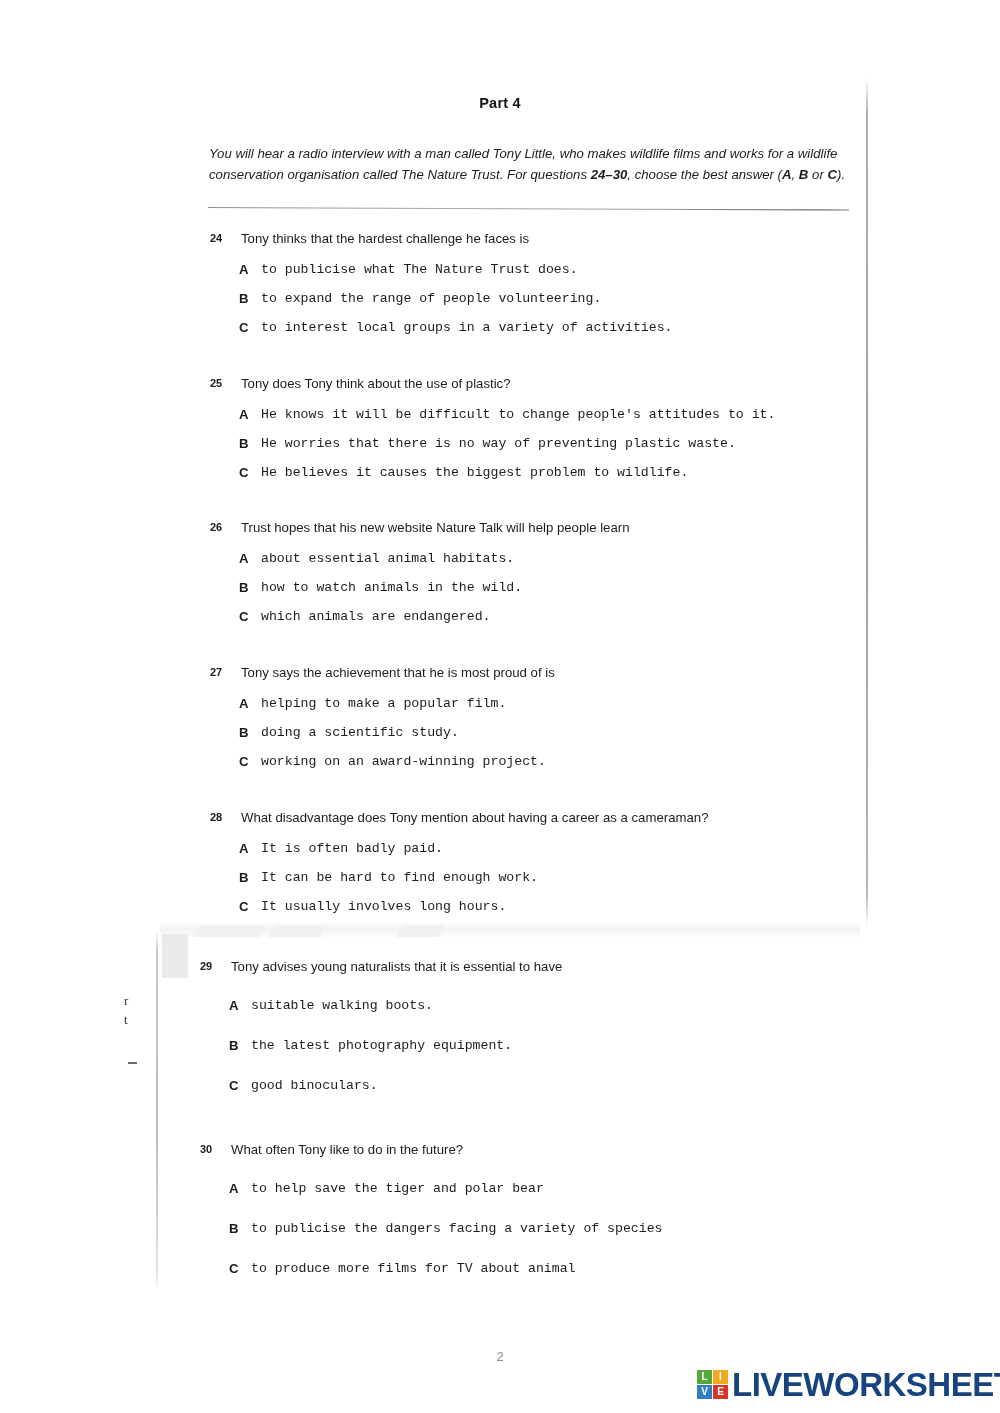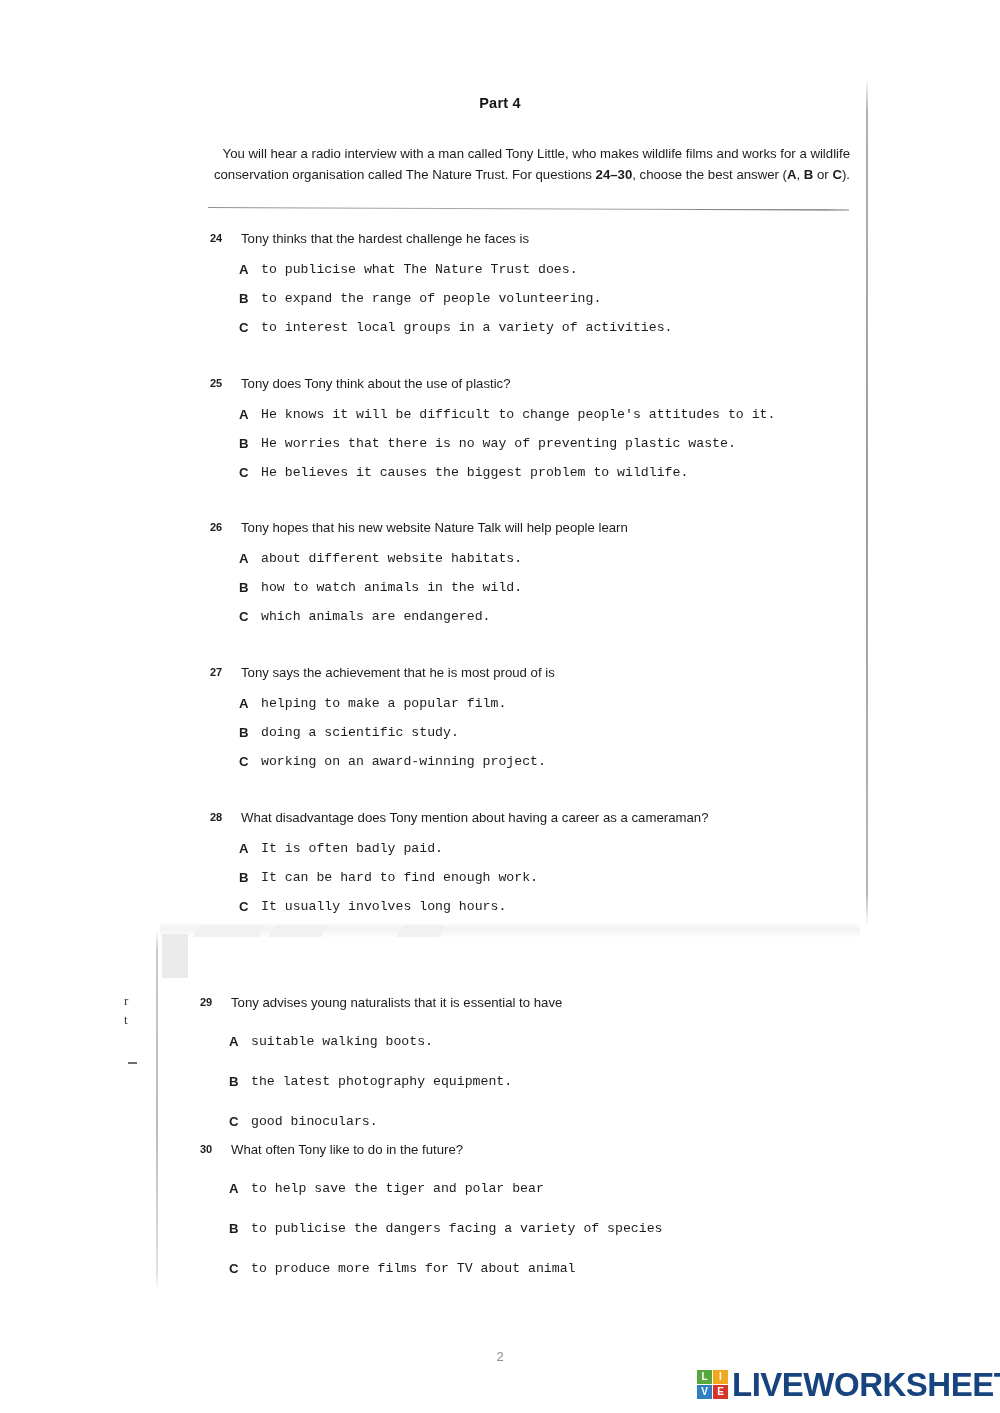--- a/index.html
+++ b/index.html
@@ -112,21 +112,22 @@
   }
 
   .intro {
     position: absolute;
     left: 209px;
     top: 130px;
     width: 641px;
     font-size: 13.2px;
     line-height: 21px;
     color: #1c1c1c;
-    text-align: right;
+    text-align: left;
+    font-style: italic;
   }
   .intro b { font-weight: bold; }
 
   .rule {
     position: absolute;
     left: 208px;
     top: 207px;
     width: 641px;
     height: 1px;
     background: linear-gradient(to right,
@@ -284,25 +285,25 @@
     </div>
     <div class="opt">
       <span class="opt-letter">C</span>
       <span class="opt-text">He believes it causes the biggest problem to wildlife.</span>
     </div>
   </div>
 
   <div class="q-block sec-upper" style="left:210px; top:519px; width:620px;">
     <div class="q-head">
       <span class="q-num">26</span>
-      <span class="q-text">Tony hopes that his new website Nature Talk will help people learn</span>
-    </div>
-    <div class="opt">
-      <span class="opt-letter">A</span>
-      <span class="opt-text">about different website habitats.</span>
+      <span class="q-text">Trust hopes that his new website Nature Talk will help people learn</span>
+    </div>
+    <div class="opt">
+      <span class="opt-letter">A</span>
+      <span class="opt-text">about essential animal habitats.</span>
     </div>
     <div class="opt">
       <span class="opt-letter">B</span>
       <span class="opt-text">how to watch animals in the wild.</span>
     </div>
     <div class="opt">
       <span class="opt-letter">C</span>
       <span class="opt-text">which animals are endangered.</span>
     </div>
   </div>
@@ -338,21 +339,21 @@
     <div class="opt">
       <span class="opt-letter">B</span>
       <span class="opt-text">It can be hard to find enough work.</span>
     </div>
     <div class="opt">
       <span class="opt-letter">C</span>
       <span class="opt-text">It usually involves long hours.</span>
     </div>
   </div>
 
-  <div class="q-block sec-lower" style="left:200px; top:958px; width:620px;margin-top:36px;">
+  <div class="q-block sec-lower" style="left:200px; top:958px; width:620px;">
     <div class="q-head">
       <span class="q-num">29</span>
       <span class="q-text">Tony advises young naturalists that it is essential to have</span>
     </div>
     <div class="opt">
       <span class="opt-letter">A</span>
       <span class="opt-text">suitable walking boots.</span>
     </div>
     <div class="opt">
       <span class="opt-letter">B</span>

